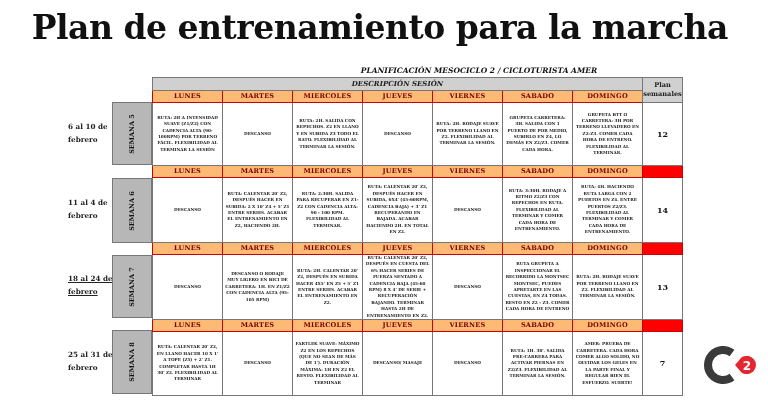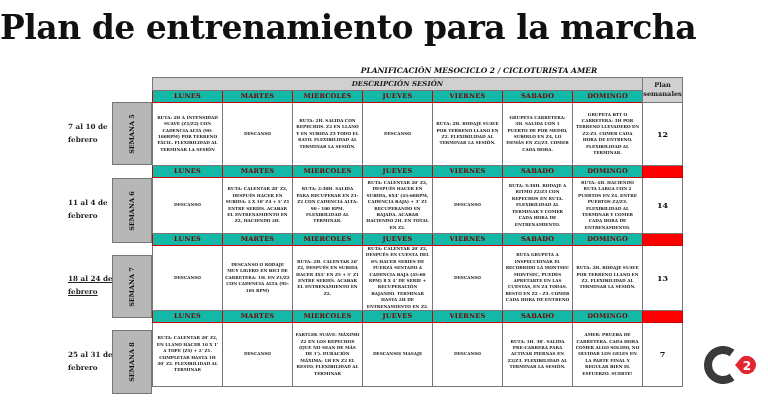--- a/index.html
+++ b/index.html
@@ -1,20 +1,20 @@
 <!DOCTYPE html>
 <html><head>
 <meta charset="utf-8">
 <style>
   * { box-sizing: border-box; margin: 0; padding: 0; }
   html, body { width: 768px; height: 405px; background: #ffffff; overflow: hidden; }
   body { position: relative; font-family: "DejaVu Serif", serif; color: #1a1a1a; }
 
   .main-title {
-    position: absolute; left: 0; top: 8px; width: 728px; text-align: left;
+    position: absolute; left: 0; top: 8px; width: 728px; text-align: right;
     font-family: "DejaVu Serif", serif; font-weight: bold; font-size: 33px;
     letter-spacing: -0.5px; color: #111;
   }
   .subtitle {
     position: absolute; left: 304px; top: 66px; width: 350px; text-align: center;
     font-family: "DejaVu Serif", serif; font-style: italic; font-weight: bold;
     font-size: 7.5px; color: #111;
   }
 
   .plan {
@@ -29,21 +29,21 @@
     overflow: hidden;
   }
   .desc-row td.desc {
     background: #d0d0d0; height: 13px; font-size: 7px; font-style: italic;
   }
   .horas-head {
     background: #d0d0d0; font-size: 6.6px !important; line-height: 9px !important;
     padding: 0 !important;
   }
   .day-row td.day {
-    background: #14b8a6; color: #7a0000; height: 12px; font-size: 6.6px;
+    background: #fdba74; color: #7a0000; height: 12px; font-size: 6.6px;
     border-color: #cc0000; letter-spacing: 0.2px;
   }
   .day-row td.hfill { background: #ff0000; border-color: #cc0000; }
   .week-row td { background: #fff; }
   .week-row td.hours { font-size: 8px; color: #111; }
 
   .weeks-side { position: absolute; left: 0; top: 0; }
   .week-label {
     position: absolute; left: 68px; width: 60px;
     font-family: "DejaVu Serif", serif; font-weight: bold;
@@ -60,21 +60,21 @@
 
   .logo { position: absolute; left: 702px; top: 345px; width: 56px; height: 40px; }
 </style>
 </head>
 <body>
 
 <div class="main-title">Plan de entrenamiento para la marcha</div>
 <div class="subtitle">PLANIFICACIÓN MESOCICLO 2 / CICLOTURISTA AMER</div>
 
 <div class="weeks-side">
-  <div class="week-label" style="top:120px;">7 al 10 de febrero</div>
+  <div class="week-label" style="top:120px;">6 al 10 de febrero</div>
   <div class="semana-box" style="top:102px;height:63px;">
     <span>SEMANA 5</span>
   </div>
 
   <div class="week-label" style="top:196px;">11 al 4 de febrero</div>
   <div class="semana-box" style="top:178px;height:65px;">
     <span>SEMANA 6</span>
   </div>
 
   <div class="week-label" style="top:272px;text-decoration:underline;">18 al 24 de febrero</div>
@@ -129,21 +129,21 @@
   <tr class="day-row">
     <td class="day">LUNES</td>
     <td class="day">MARTES</td>
     <td class="day">MIERCOLES</td>
     <td class="day">JUEVES</td>
     <td class="day">VIERNES</td>
     <td class="day">SABADO</td>
     <td class="day">DOMINGO</td>
     <td class="hfill"></td>
   </tr>
-  <tr class="week-row" style="height:56px;">
+  <tr class="week-row" style="height:65px;">
     <td>DESCANSO</td>
     <td>RUTA: CALENTAR 20' Z2, DESPUÉS HACER EN SUBIDA: 2 X 10' Z4 + 5' Z1 ENTRE SERIES. ACABAR EL ENTRENAMIENTO EN Z2, HACIENDO 2H.</td>
     <td>RUTA: 2:30H. SALIDA PARA RECUPERAR EN Z1-Z2 CON CADENCIA ALTA: 90 - 100 RPM. FLEXIBILIDAD AL TERMINAR.</td>
     <td>RUTA: CALENTAR 20' Z2, DESPUÉS HACER EN SUBIDA, 6X4' (45-60RPM, CADENCIA BAJA) + 3' Z1 RECUPERANDO EN BAJADA. ACABAR HACIENDO 2H. EN TOTAL EN Z2.</td>
     <td>DESCANSO</td>
     <td>RUTA: 3:30H. RODAJE A RITMO Z2/Z3 CON REPECHOS EN RUTA. FLEXIBILIDAD AL TERMINAR Y COMER CADA HORA DE ENTRENAMIENTO.</td>
     <td>RUTA: 4H. HACIENDO RUTA LARGA CON 2 PUERTOS EN Z4. ENTRE PUERTOS Z2/Z3. FLEXIBILIDAD AL TERMINAR Y COMER CADA HORA DE ENTRENAMIENTO.</td>
     <td class="hours">14</td>
   </tr>
 

